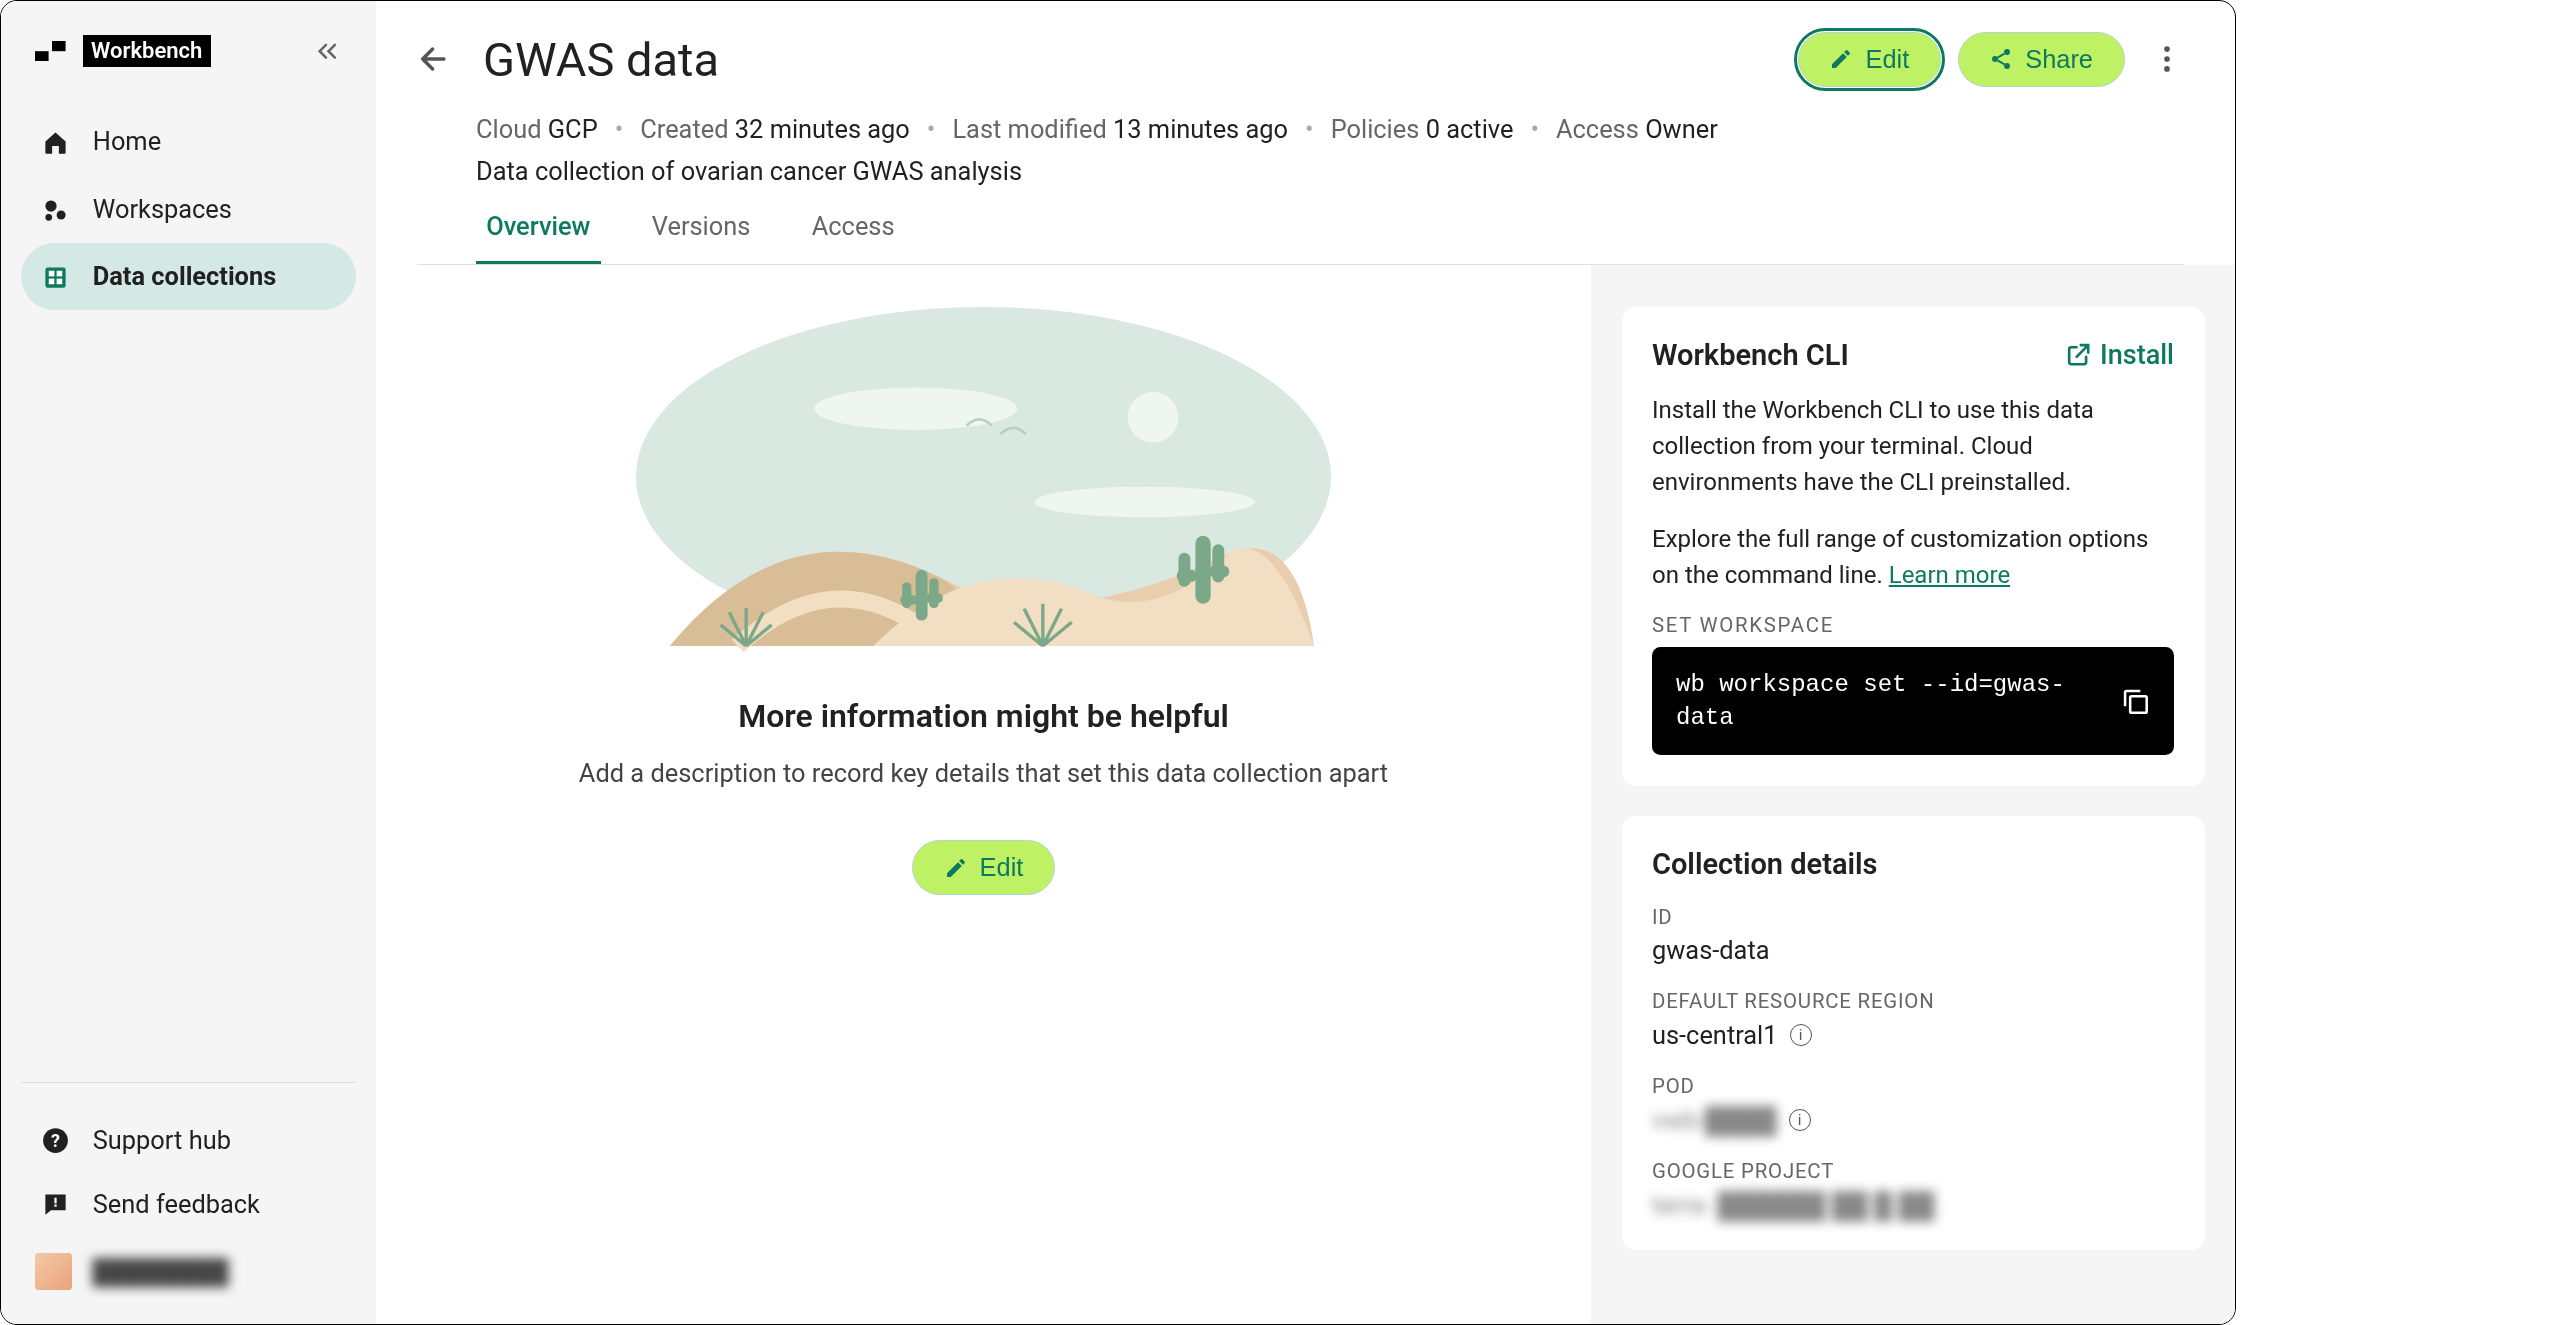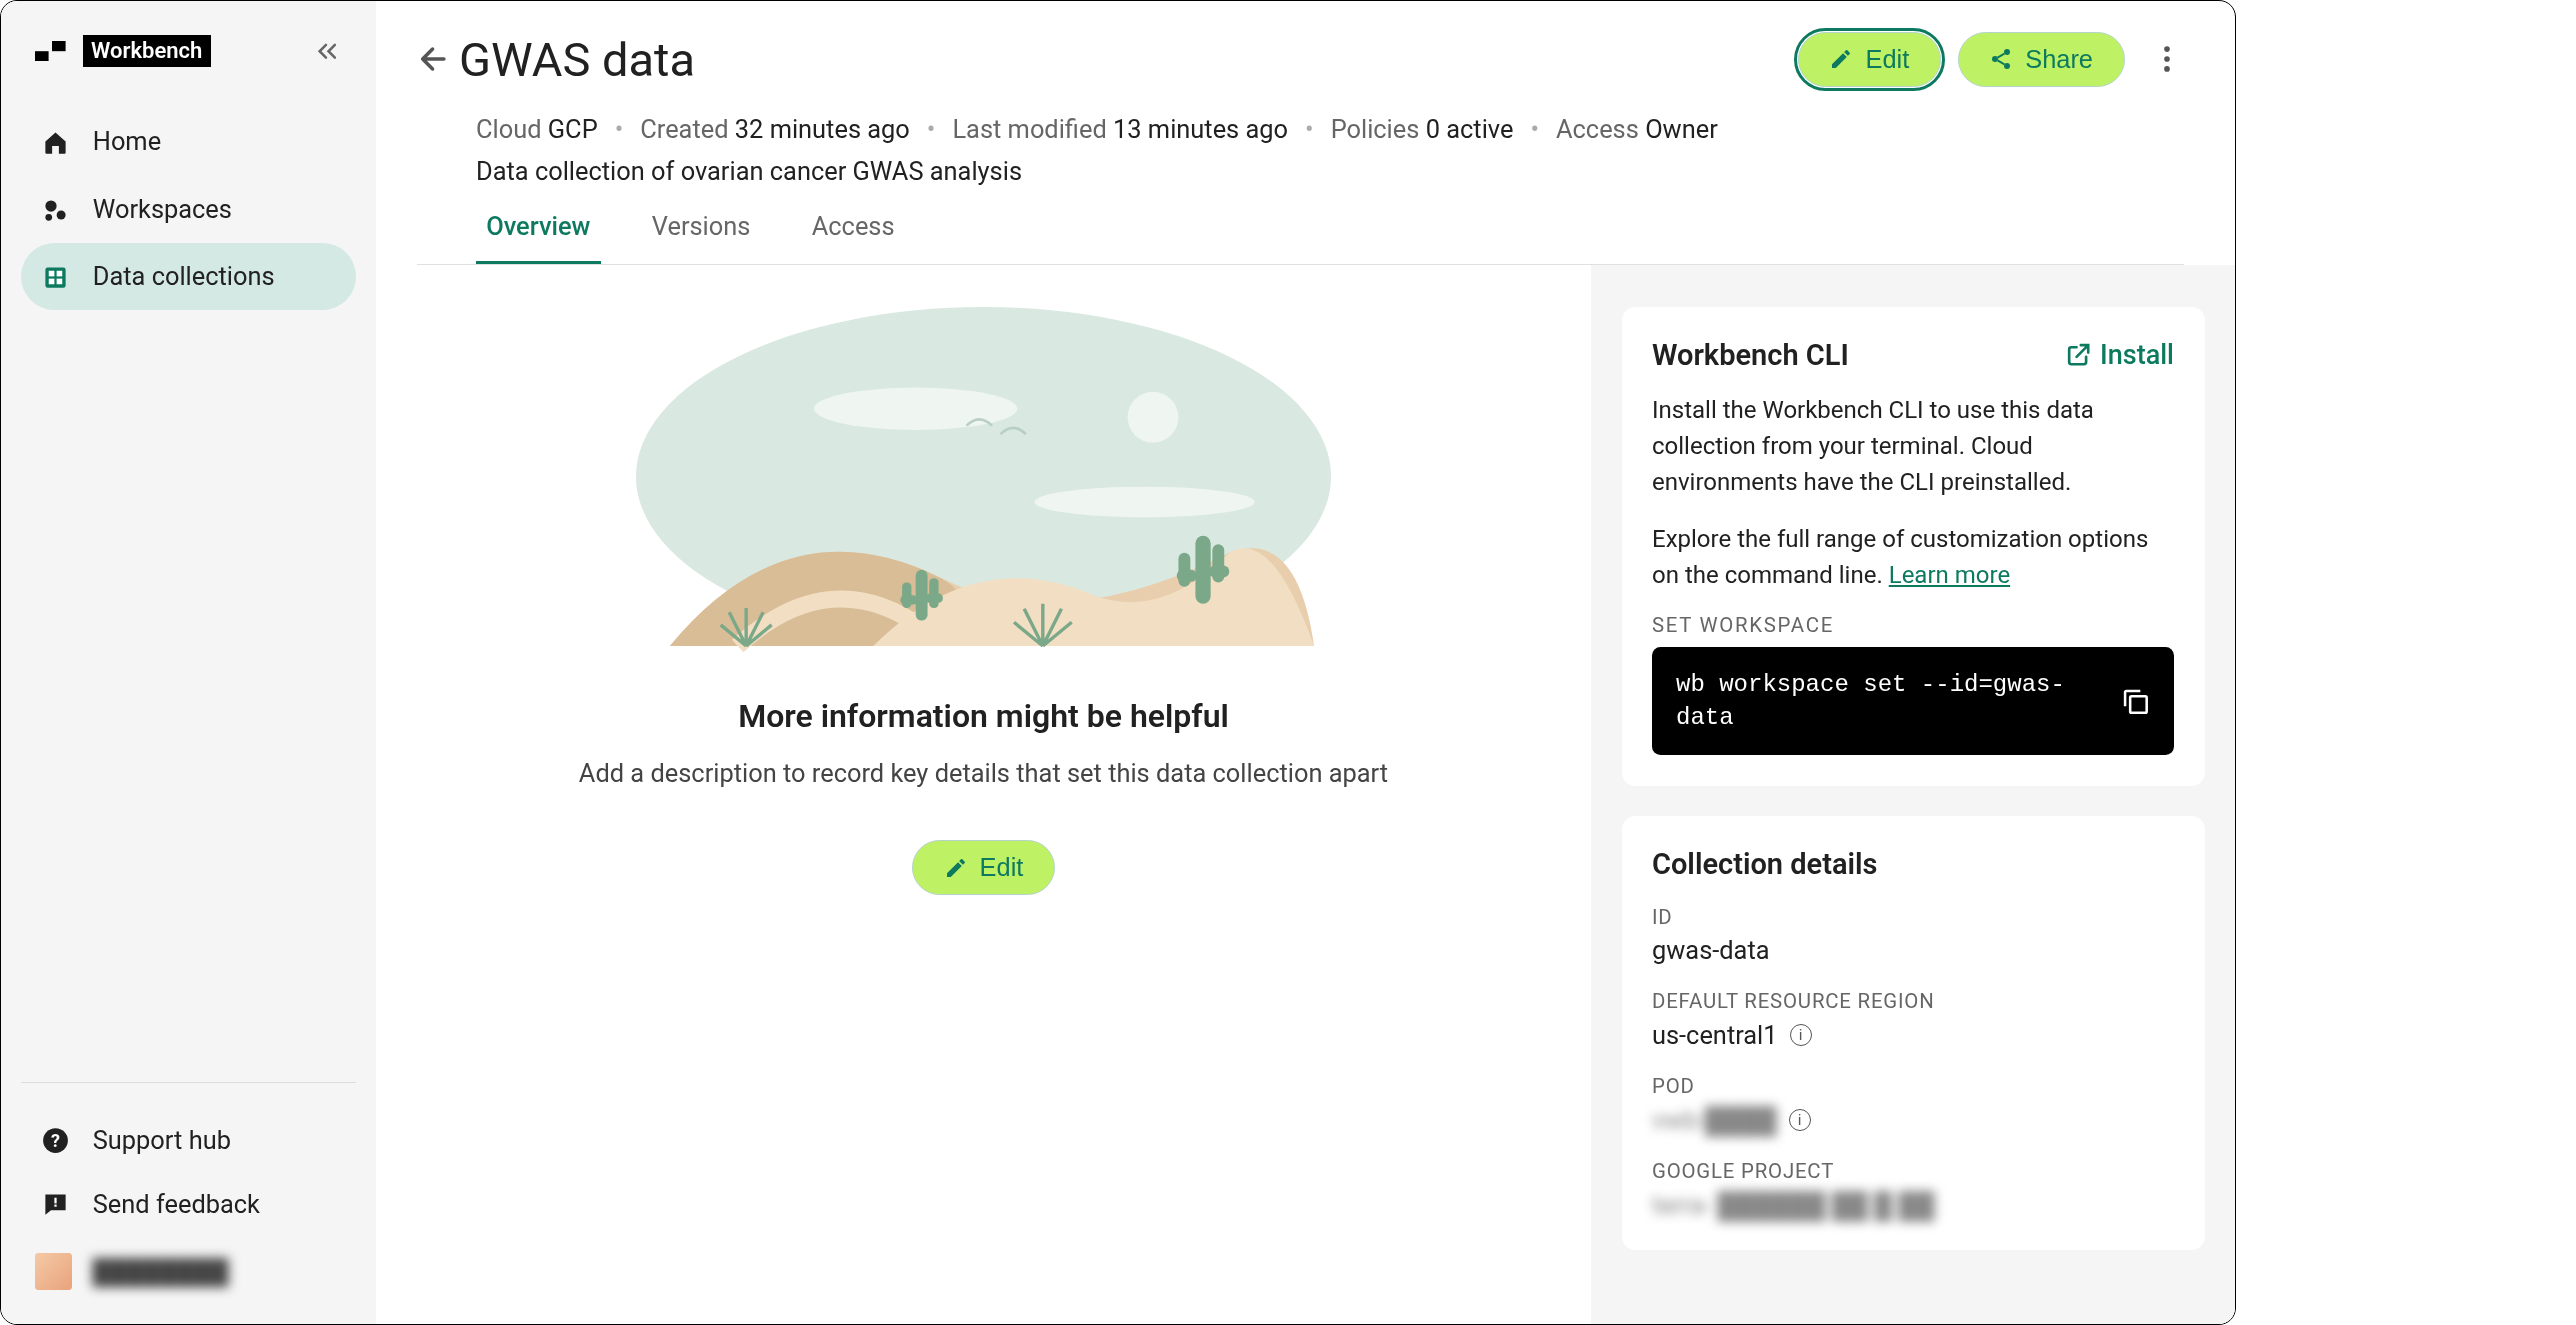--- a/index.html
+++ b/index.html
@@ -4,30 +4,30 @@
 <style>
 * { box-sizing: border-box; margin: 0; padding: 0; }
 body { font-family: -apple-system, BlinkMacSystemFont, "Segoe UI", Roboto, sans-serif; background: #fff; color: #212121; font-size: 24px; }
 .app { display: flex; width: 2236px; height: 1325px; border: 1.7px solid #000; border-radius: 17px; overflow: hidden; }
 .sidebar { width: 375px; background: #f5f5f5; display: flex; flex-direction: column; padding: 34px 20.4px; }
 .sidebar-header { display: flex; align-items: center; gap: 13.6px; margin-bottom: 41px; padding: 0 13.6px; }
 .logo-icon { width: 34px; height: 20.4px; }
 .logo-text { background: #000; color: #fff; padding: 3.4px 8.5px; font-weight: 600; font-size: 22px; }
 .collapse-btn { margin-left: auto; width: 30.5px; height: 30.5px; color: #666; }
 .nav-item { display: flex; align-items: flex-end; gap: 24px; padding: 18.7px 20.4px; border-radius: 34px; color: #212121; cursor: pointer; font-size: 25.4px; }
-.nav-item.active { background: #d4e8e4; font-weight: 400; }
+.nav-item.active { background: #d4e8e4; font-weight: 700; }
 .nav-icon { width: 27px; height: 27px; flex-shrink: 0; }
 .sidebar-footer { margin-top: auto; border-top: 0.8px solid #ddd; padding-top: 25.4px; }
 .footer-item { display: flex; align-items: center; gap: 24px; padding: 17px 20.4px; color: #212121; cursor: pointer; font-size: 25.4px; }
 .user-row { display: flex; align-items: center; gap: 20.4px; padding: 17px 13.6px 0; }
 .avatar { width: 37px; height: 37px; background: linear-gradient(135deg, #f5c9a8, #e8a37a); border-radius: 3.4px; }
 .user-text { filter: blur(5.1px); color: #444; }
 .main { flex: 1; display: flex; flex-direction: column; overflow: hidden; }
 .header { padding: 30.5px 51px 0 41px; }
-.title-row { display: flex; align-items: center; gap: 8px; }
+.title-row { display: flex; align-items: center; gap: 32px; }
 .back-btn { width: 34px; height: 34px; color: #555; cursor: pointer; }
 .page-title { font-size: 47px; font-weight: 400; }
 .header-actions { margin-left: auto; display: flex; align-items: center; gap: 17px; }
 .pill-btn { display: flex; align-items: center; gap: 12px; padding: 12px 30.5px; border: 1.7px solid #b3d4cc; border-radius: 34px; background: #bef264; color: #0d7a60; font-size: 25.4px; font-weight: 500; cursor: pointer; }
 .pill-btn.highlighted { outline: 3.4px solid #0d7a60; outline-offset: 1.7px; border-radius: 34px; }
 .pill-icon { width: 24px; height: 24px; }
 .more-btn { width: 34px; height: 34px; color: #555; cursor: pointer; margin-left: 8.5px; }
 .meta-row { display: flex; align-items: center; gap: 17px; padding: 27px 0 0 59px; font-size: 25.4px; color: #212121; flex-wrap: wrap; }
 .meta-label { color: #666; }
 .dot { color: #aaa; }

